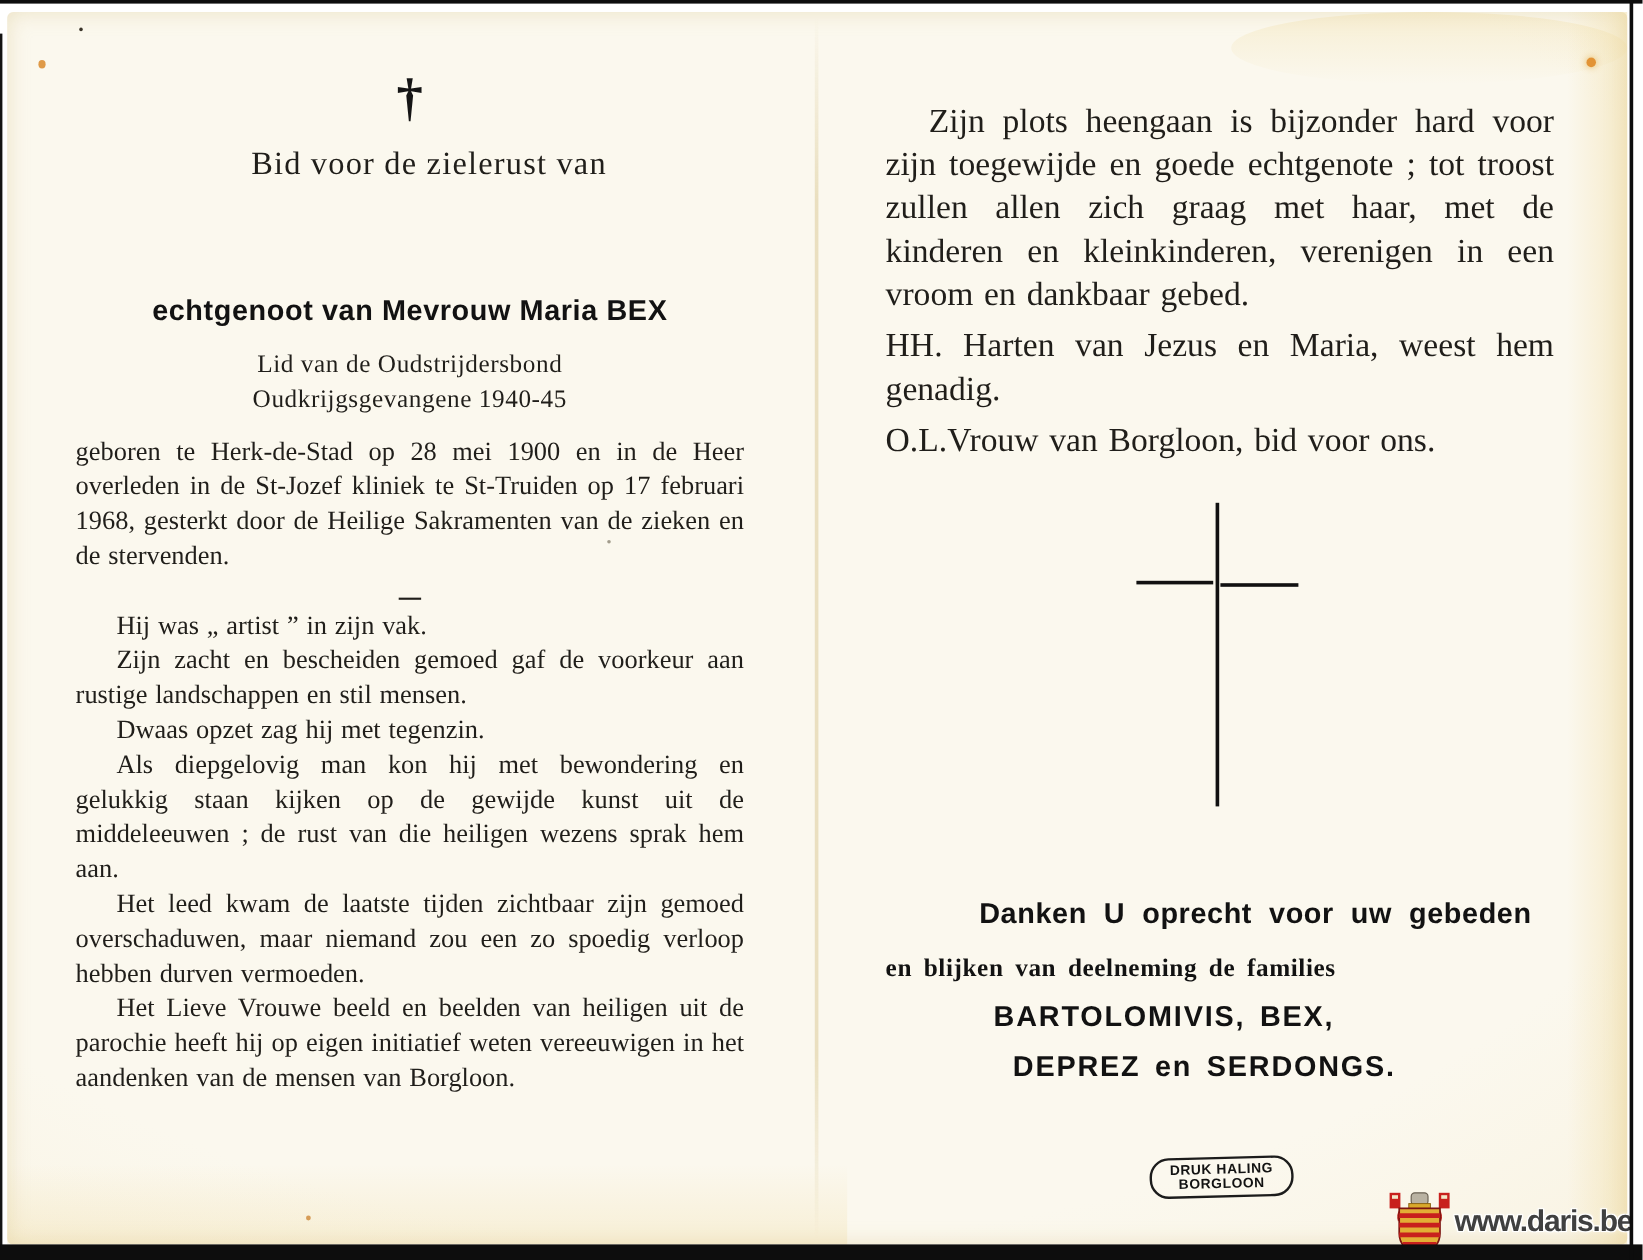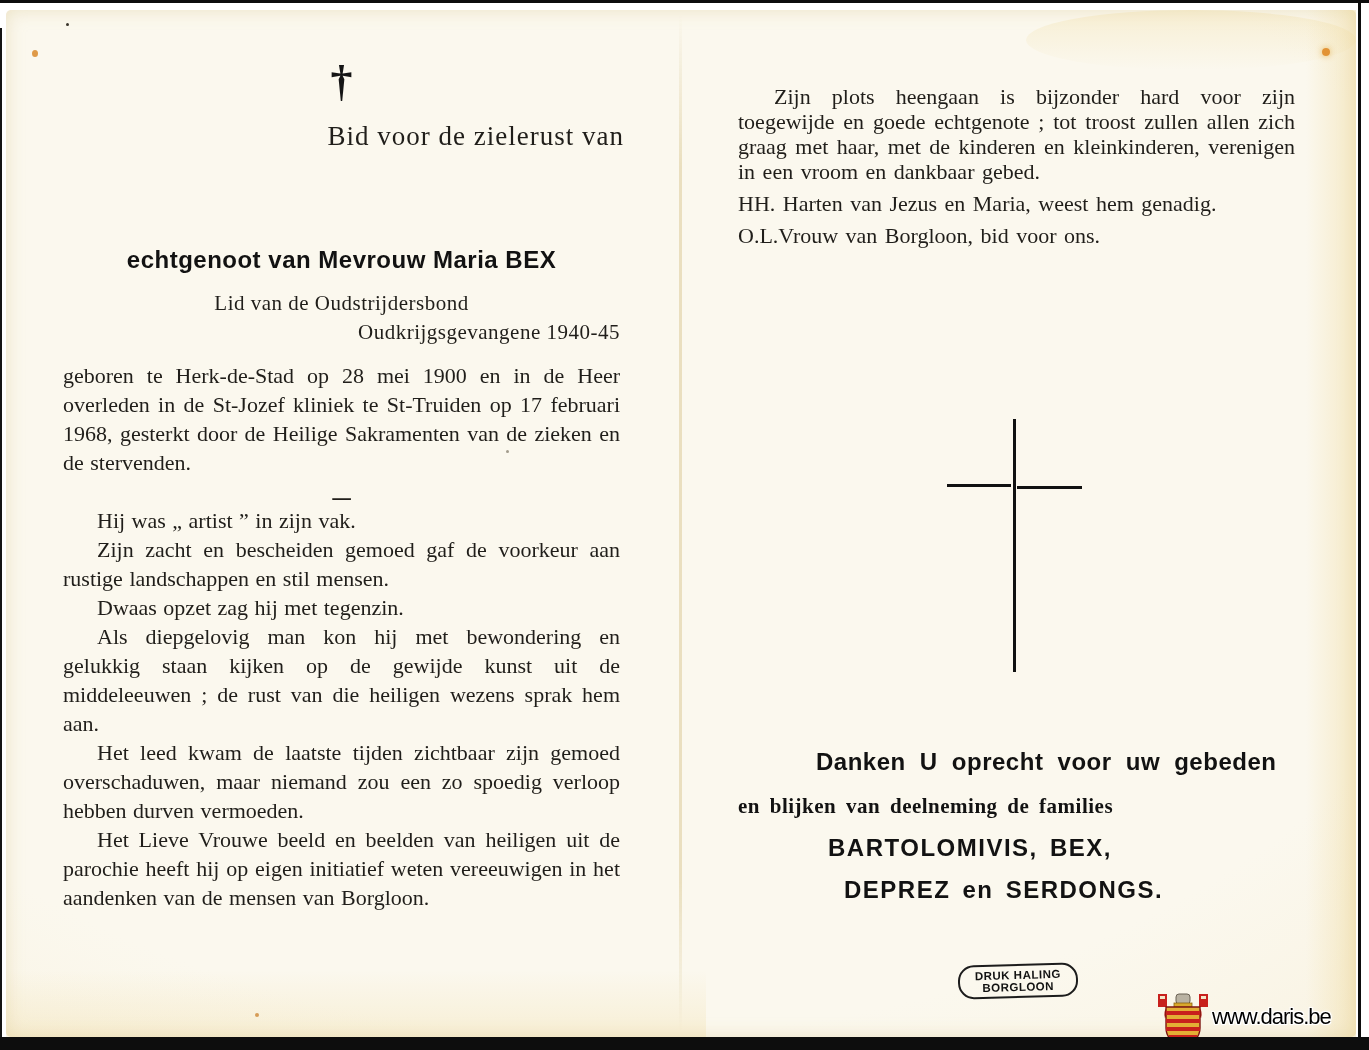--- a/index.html
+++ b/index.html
@@ -30,31 +30,31 @@
     background:linear-gradient(180deg, rgba(213,193,134,0) 0%, rgba(213,193,134,0.45) 15%, rgba(213,193,134,0.45) 85%, rgba(213,193,134,0) 100%);
     filter:blur(0.6px);
   }
   .page{position:absolute;top:0;width:557px;height:100%;}
   .page-left{left:57px;}
   .page-right{left:732px;}
   .sans{font-family:"Liberation Sans","DejaVu Sans",sans-serif;font-weight:bold;color:#121212;}
   .centered{text-align:center;width:100%;}
   
   .cross-glyph{position:absolute;top:50px;left:0;width:100%;text-align:center;font-size:44px;font-weight:bold;line-height:1;color:#151515;}
-  .intro{position:absolute;top:111px;left:4px;font-size:27px;letter-spacing:1px;text-align:right;}
+  .intro{position:absolute;top:111px;left:16px;font-size:27px;letter-spacing:1px;}
   .deceased{position:absolute;top:153px;left:0;font-size:31px;letter-spacing:0.5px;}
   .spouse{position:absolute;top:213px;left:0;font-size:24px;letter-spacing:0.5px;margin-top:23px;}
   .member{position:absolute;left:0;width:100%;text-align:center;font-size:21px;line-height:29px;letter-spacing:0.5px;}
-  .m0{top:250px;} .m1{top:279px;} .m2{top:308px;text-align:right;}
+  .m0{top:250px;} .m1{top:279px;} .m2{top:308px;}
   .life{position:absolute;top:351px;left:0;width:557px;font-size:22px;line-height:29px;text-align:justify;word-spacing:1px;}
   .sep{position:absolute;top:474px;left:0;width:100%;text-align:center;font-size:26px;font-weight:bold;line-height:1;transform:scaleX(1.4);}
   .paras{position:absolute;top:496px;left:0;width:557px;font-size:22px;line-height:29px;text-align:justify;}
   .paras p{margin:0;text-indent:34px;word-spacing:1px;}
   
-  .rparas{position:absolute;top:74px;left:0;width:557px;font-size:22px;line-height:25px;text-align:justify;word-spacing:2px;}
+  .rparas{position:absolute;top:74px;left:0;width:557px;font-size:28px;line-height:36px;text-align:justify;word-spacing:2px;}
   .rparas p{margin:0;}
   .rparas p.first{text-indent:36px;}
   .rparas p + p{margin-top:7px;}
   .cross-line{position:absolute;background:#111;}
   .cl-v{left:275px;top:409px;width:3px;height:253px;}
   .cl-hl{left:209px;top:474px;width:64px;height:3px;}
   .cl-hr{left:279px;top:476px;width:65px;height:3px;}
   .thanks1{position:absolute;left:78px;top:738px;font-size:24px;word-spacing:7px;letter-spacing:0.5px;}
   .thanks2{position:absolute;left:0;top:784px;font-size:21px;word-spacing:4px;letter-spacing:0.5px;font-family:Liberation Serif, serif;}
   .fam1{position:absolute;left:90px;top:824px;font-size:24px;letter-spacing:1.5px;word-spacing:4px;}
@@ -64,22 +64,22 @@
     border:2px solid #1c1c1c;border-radius:16px;
     transform:rotate(-1.5deg);
     display:flex;flex-direction:column;justify-content:center;align-items:center;
   }
   .stamp div{font-size:11.5px;line-height:12px;letter-spacing:0.5px;}
   
   .daris{position:absolute;left:1157px;top:992px;width:210px;height:58px;}
   .daris svg{position:absolute;left:0;top:0;}
   .daris-url{
     position:absolute;left:55px;top:12px;
-    font-family:"Liberation Sans","DejaVu Sans",sans-serif;font-weight:normal;
-    font-size:22px;letter-spacing:-1px;color:#000000;white-space:nowrap;
+    font-family:"Liberation Sans","DejaVu Sans",sans-serif;font-weight:bold;
+    font-size:25px;letter-spacing:-1px;color:#404040;white-space:nowrap;
     text-shadow:-1px -1px 0 #fff,1px -1px 0 #fff,-1px 1px 0 #fff,1px 1px 0 #fff,0 0 4px #ffffff;
   }
   .speck{position:absolute;border-radius:50%;pointer-events:none;}
 </style>
 </head>
 <body>
 
 <div id="card">
 
   <div class="frame-top"></div>

